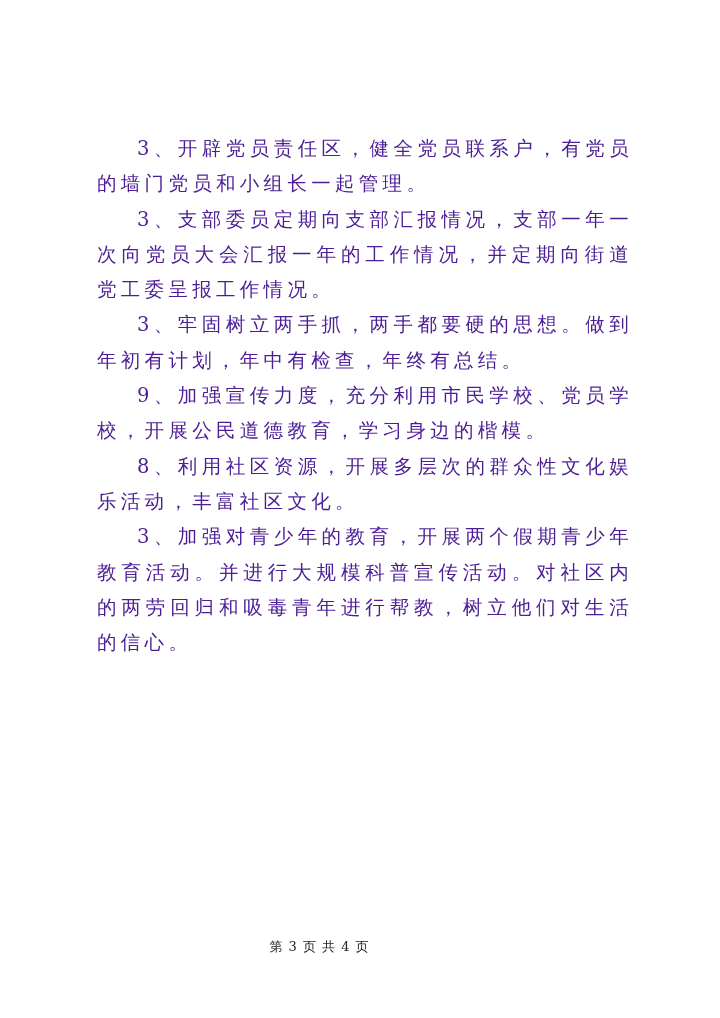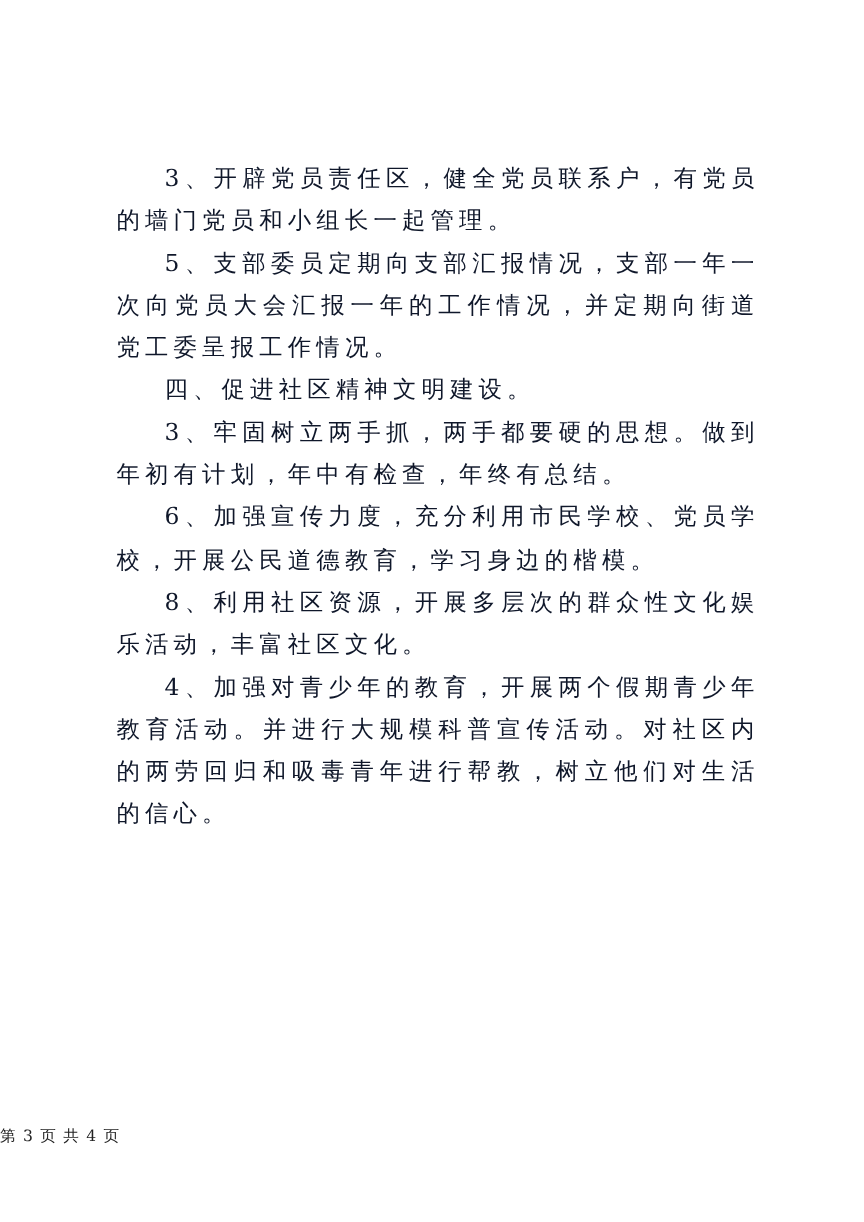--- a/index.html
+++ b/index.html
@@ -3,38 +3,37 @@
 <meta charset="utf-8">
 <style>
   html, body { margin: 0; padding: 0; background: #ffffff; }
   body { width: 720px; height: 1018px; position: relative; overflow: hidden; }
   .page {
     position: absolute; left: 0; top: 0; width: 720px; height: 1018px; background: #fff;
   }
   .content {
     position: absolute; left: 97px; top: 131px; width: 536px;
     font-family: "DejaVu Serif", "Liberation Serif", serif;
-    font-size: 19.5px; color: #0f172a;
+    font-size: 19.5px; color: #4c1d95;
     line-height: 35.3px;
     letter-spacing: 4.3px;
   }
   .para { margin: 0; text-indent: 40px; text-align: justify; text-align-last: left; }
   .footer {
-    position: absolute; left: 0; width: 639px; top: 938px; text-align: left;
+    position: absolute; left: 0; width: 639px; top: 938px; text-align: center;
     font-family: "DejaVu Serif", "Liberation Serif", serif;
     font-size: 13px; color: #222; letter-spacing: 1px;
   }
 </style>
 </head>
 <body>
 
 <div class="page">
   <div class="content">
     <p class="para">3、开辟党员责任区，健全党员联系户，有党员的墙门党员和小组长一起管理。</p>
-    <p class="para">5、支部委员定期向支部汇报情况，支部一年一次向党员大会汇报一年的工作情况，并定期向街道党工委呈报工作情况。</p>
-    <p class="para">四、促进社区精神文明建设。</p>
+    <p class="para">3、支部委员定期向支部汇报情况，支部一年一次向党员大会汇报一年的工作情况，并定期向街道党工委呈报工作情况。</p>
     <p class="para">3、牢固树立两手抓，两手都要硬的思想。做到年初有计划，年中有检查，年终有总结。</p>
-    <p class="para">6、加强宣传力度，充分利用市民学校、党员学校，开展公民道德教育，学习身边的楷模。</p>
+    <p class="para">9、加强宣传力度，充分利用市民学校、党员学校，开展公民道德教育，学习身边的楷模。</p>
     <p class="para">8、利用社区资源，开展多层次的群众性文化娱乐活动，丰富社区文化。</p>
-    <p class="para">4、加强对青少年的教育，开展两个假期青少年教育活动。并进行大规模科普宣传活动。对社区内的两劳回归和吸毒青年进行帮教，树立他们对生活的信心。</p>
+    <p class="para">3、加强对青少年的教育，开展两个假期青少年教育活动。并进行大规模科普宣传活动。对社区内的两劳回归和吸毒青年进行帮教，树立他们对生活的信心。</p>
   </div>
   <div class="footer">第 3 页  共 4 页</div>
 </div>
 
 </body></html>

